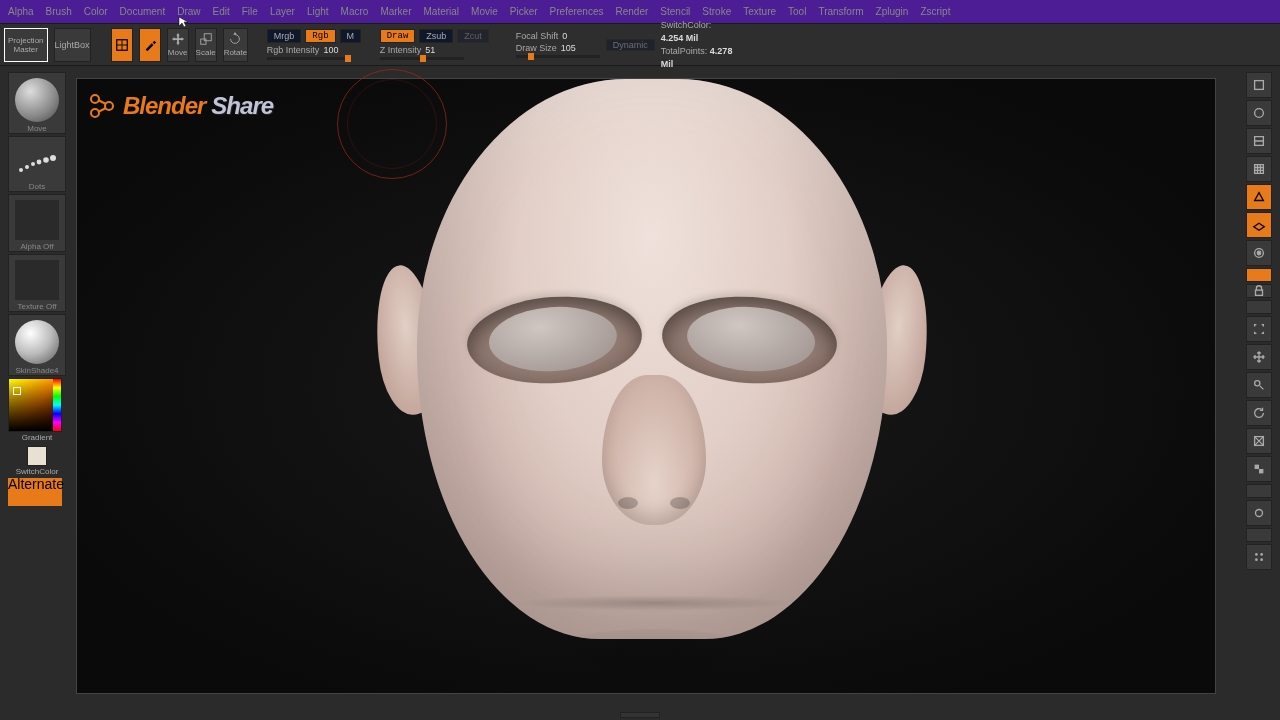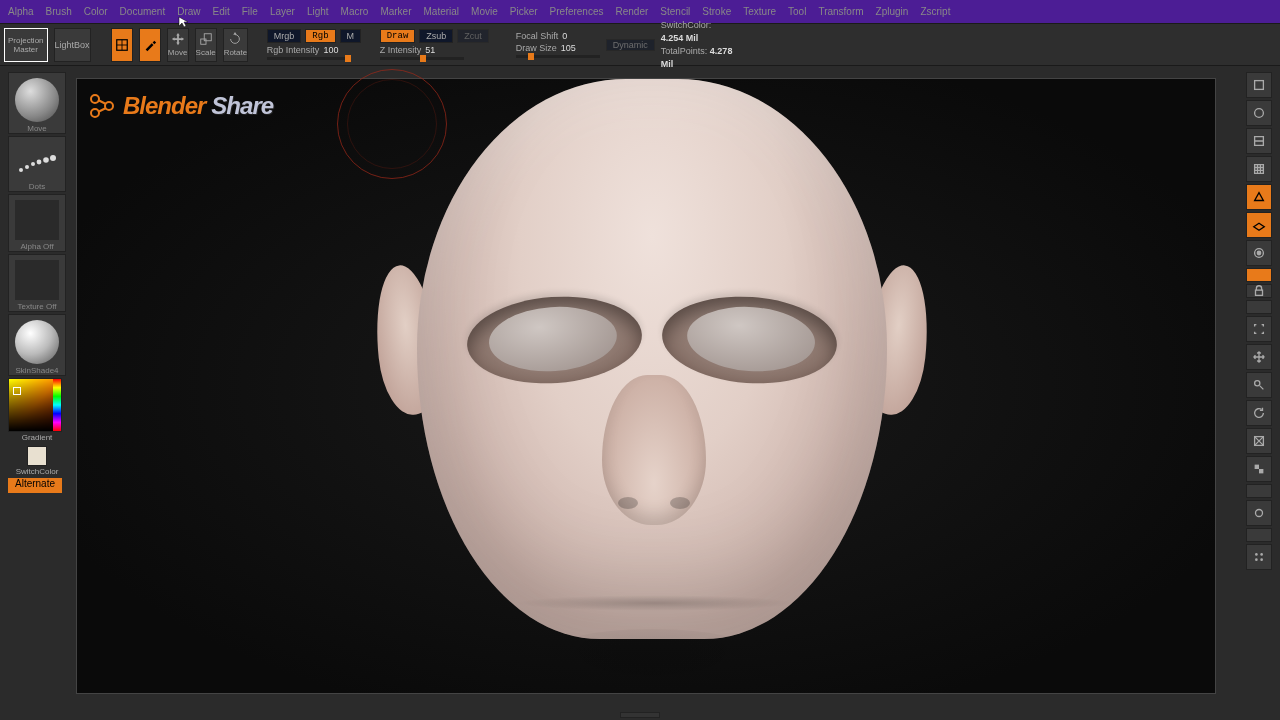--- a/index.html
+++ b/index.html
@@ -32,21 +32,21 @@
 
 .left-palette { position: absolute; left: 8px; top: 72px; width: 58px; display: flex; flex-direction: column; gap: 2px; }
 .pal-cell { width: 58px; background: #3a3a3a; border: 1px solid #222; display: flex; flex-direction: column; align-items: center; justify-content: flex-end; position: relative; font-size: 8px; color: #888; }
 .brush-sphere { width: 44px; height: 44px; border-radius: 50%; background: radial-gradient(circle at 35% 30%, #ddd, #888 60%, #444); margin: 4px 0 2px 0; }
 .stroke-dots { width: 44px; height: 36px; display: flex; align-items: center; justify-content: center; }
 .mat-sphere { width: 44px; height: 44px; border-radius: 50%; background: radial-gradient(circle at 35% 30%, #fff, #bbb 50%, #555); margin: 4px 0 2px 0; }
 .gradient-sq { width: 54px; height: 54px; background: linear-gradient(135deg, #ff0, #f80, #800), linear-gradient(to bottom, rgba(255,255,255,0) 0%, #000 100%); background-blend-mode: multiply; border: 1px solid #222; position: relative; }
 .hue-strip { position: absolute; right: 0; top: 0; width: 8px; height: 100%; background: linear-gradient(to bottom, #f00, #ff0, #0f0, #0ff, #00f, #f0f, #f00); }
 .grad-lbl { font-size: 8px; color: #aaa; text-align: center; margin-top: 1px; }
 .swatch { width: 20px; height: 20px; background: #e8e0d0; border: 1px solid #222; margin: 4px auto 0 auto; }
-.alt-btn { width: 54px; height: 15px; background: #e87a1a; color: #000; font-size: 10px; text-align: center; line-height: 12px; margin-top: 2px; }
+.alt-btn { width: 54px; height: 28px; background: #e87a1a; color: #000; font-size: 14px; text-align: center; line-height: 12px; margin-top: 2px; }
 
 
 .right-palette { position: absolute; right: 6px; top: 72px; width: 28px; display: flex; flex-direction: column; gap: 2px; }
 .rbtn { width: 26px; height: 26px; background: #3a3a3a; border: 1px solid #222; display: flex; align-items: center; justify-content: center; }
 .rbtn.on { background: #e87a1a; }
 .rbtn svg { width: 14px; height: 14px; stroke: #aaa; fill: none; stroke-width: 1.5; }
 .rbtn.on svg { stroke: #000; }
 .rbtn.small { height: 14px; }
 
 

